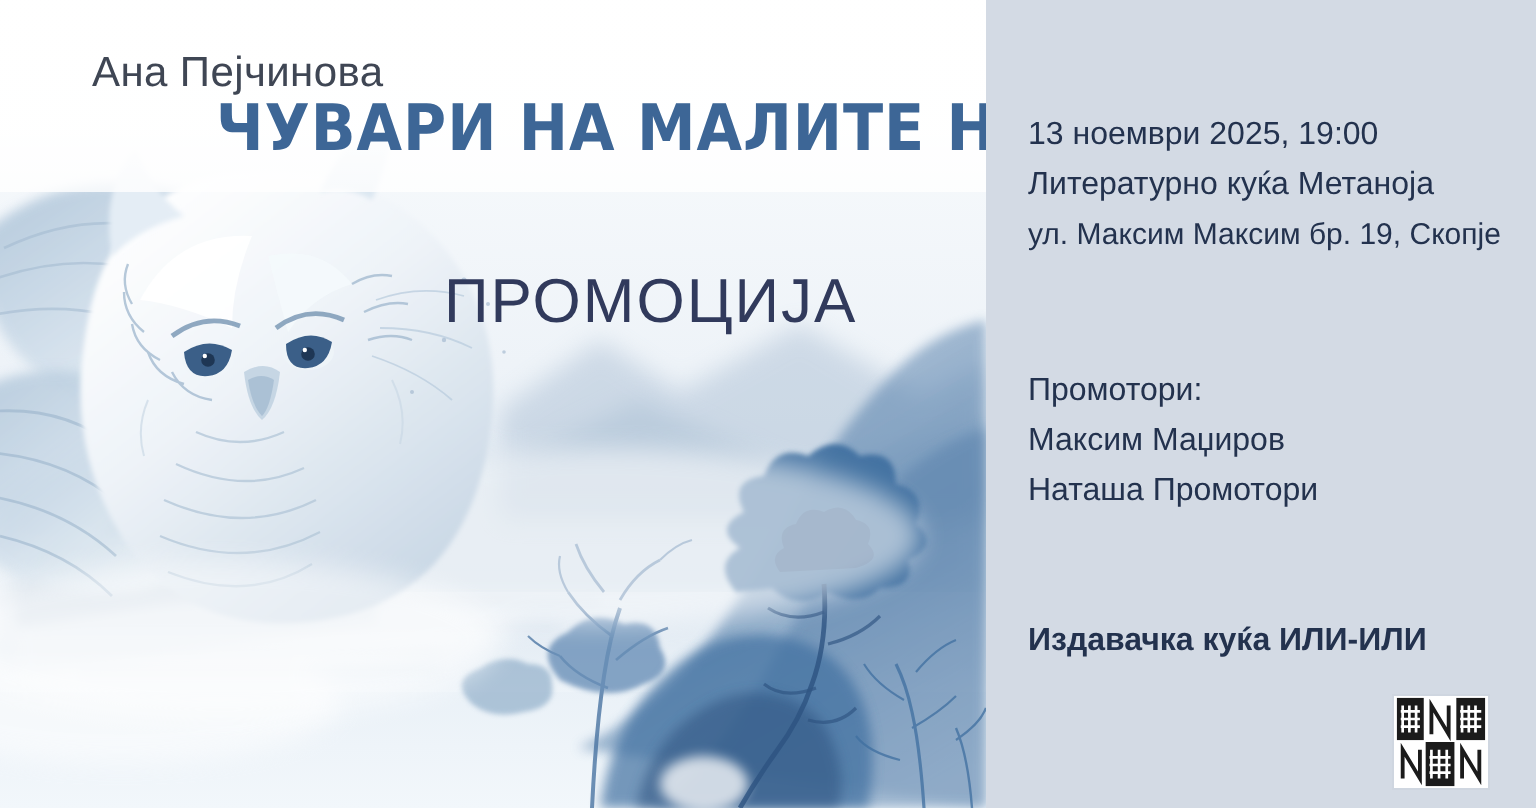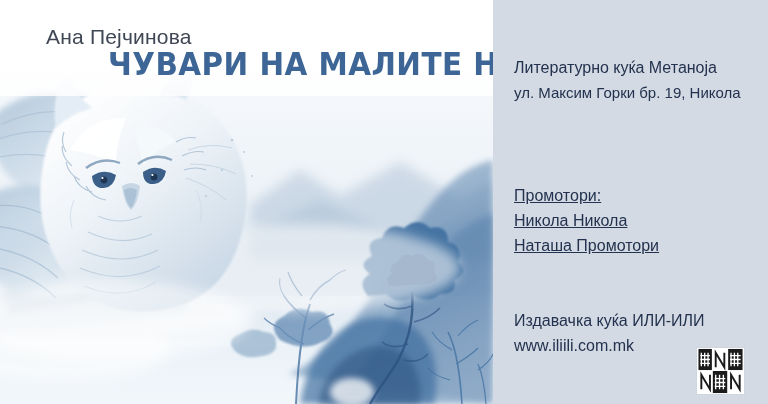--- a/index.html
+++ b/index.html
@@ -106,22 +106,22 @@
   .blk {
     position: absolute;
     left: 21px;
     color: #23324e;
     font-size: 15px;
     line-height: 25px;
     white-space: nowrap;
   }
 
   .blk-event   { top: 55px; }
-  .blk-promo   { top: 183px; text-decoration: underline; }
-  .blk-pub     { top: 308px; }
+  .blk-promo   { top: 183px; }
+  .blk-pub     { top: 308px; font-weight: bold; }
 
   .blk .line { display: block; }
   .line.lg { font-size: 16px; }
 
   
   .logo {
     position: absolute;
     left: 203px;
     top: 347px;
     width: 49px;
@@ -322,38 +322,39 @@
         <ellipse cx="110" cy="320" rx="140" ry="40" fill="#ffffff"></ellipse>
       </g>
     </svg>
 
     <div class="band"></div>
 
     <div class="author">Ана Пејчинова</div>
 
     <div class="booktitle">ЧУВАРИ НА МАЛИТЕ НЕШТА</div>
 
+    <div class="promo">ПРОМОЦИЈА</div>
   </div>
 
   <div class="info">
 
     <div class="blk blk-event">
+      <span class="line lg">13 ноември 2025, 19:00</span>
       <span class="line lg">Литературно куќа Метаноја</span>
-      <span class="line">ул. Максим Горки бр. 19, Никола</span>
+      <span class="line">ул. Максим Максим бр. 19, Скопје</span>
     </div>
 
     <div class="blk blk-promo">
       <span class="line lg">Промотори:</span>
-      <span class="line lg">Никола Никола</span>
+      <span class="line lg">Максим Маџиров</span>
       <span class="line lg">Наташа Промотори</span>
     </div>
 
     <div class="blk blk-pub">
       <span class="line lg">Издавачка куќа ИЛИ-ИЛИ</span>
-      <span class="line lg">www.iliili.com.mk</span>
     </div>
 
     <div class="logo">
       <svg viewBox="0 0 48 48">
         <rect x="0" y="0" width="48" height="48" fill="#ffffff"></rect>
 
         <rect x="1" y="1" width="14" height="22" fill="#1b1b1b"></rect>
         <rect x="16" y="1" width="15" height="22" fill="#ffffff"></rect>
         <rect x="32" y="1" width="15" height="22" fill="#1b1b1b"></rect>
 

